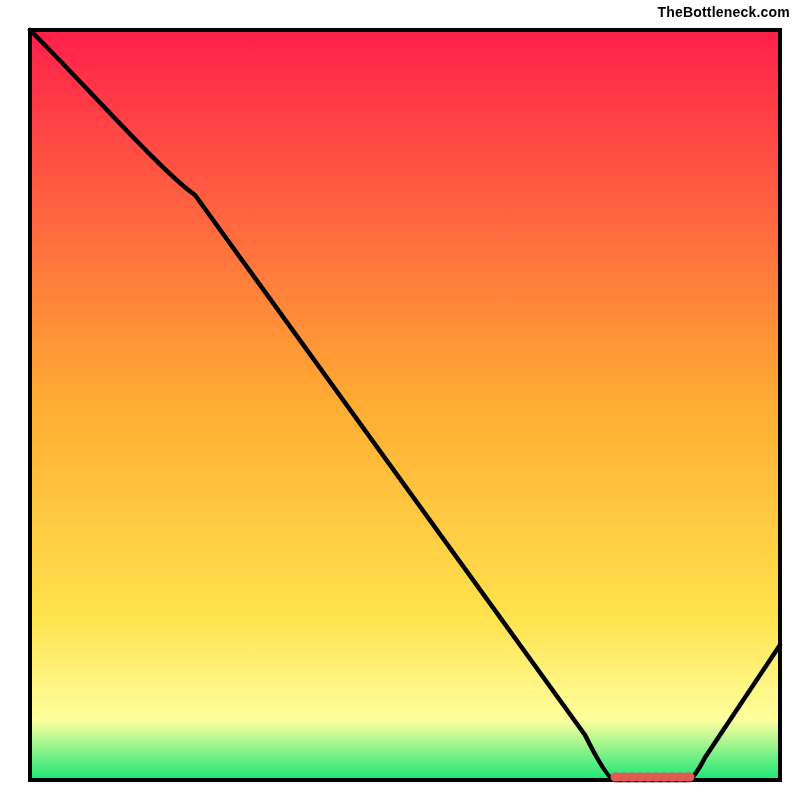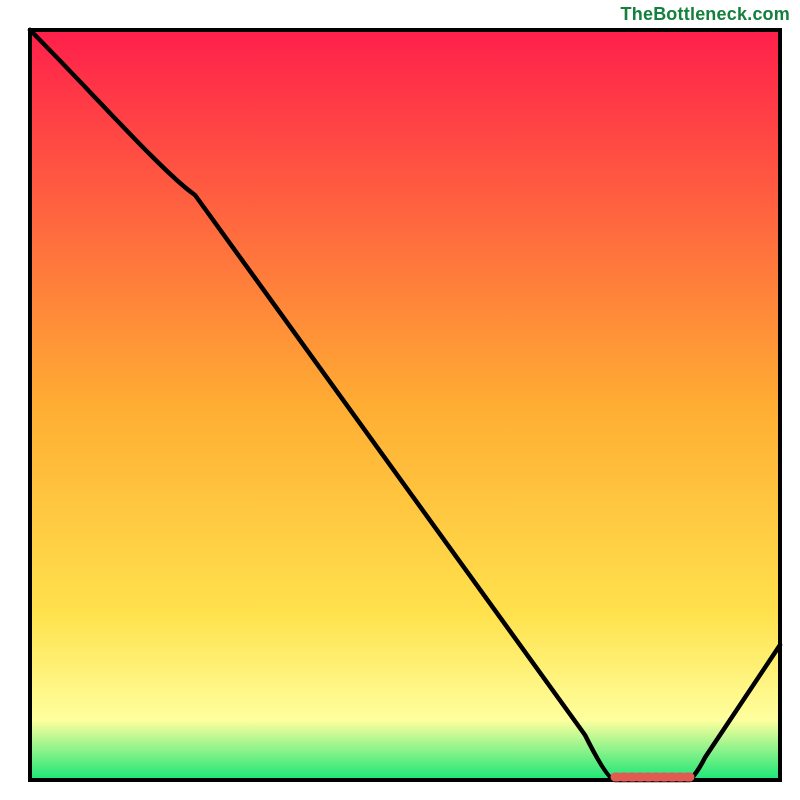--- a/index.html
+++ b/index.html
@@ -12,23 +12,23 @@
   }
   .wrap {
     position: relative;
     width: 800px;
     height: 800px;
   }
   .attribution {
     position: absolute;
     top: 4px;
     right: 10px;
-    font-size: 18px;
+    font-size: 14px;
     font-weight: 600;
-    color: #15803d;
+    color: #000000;
     letter-spacing: 0.2px;
   }
   svg {
     position: absolute;
     top: 0;
     left: 0;
   }
 </style>
 </head>
 <body>

